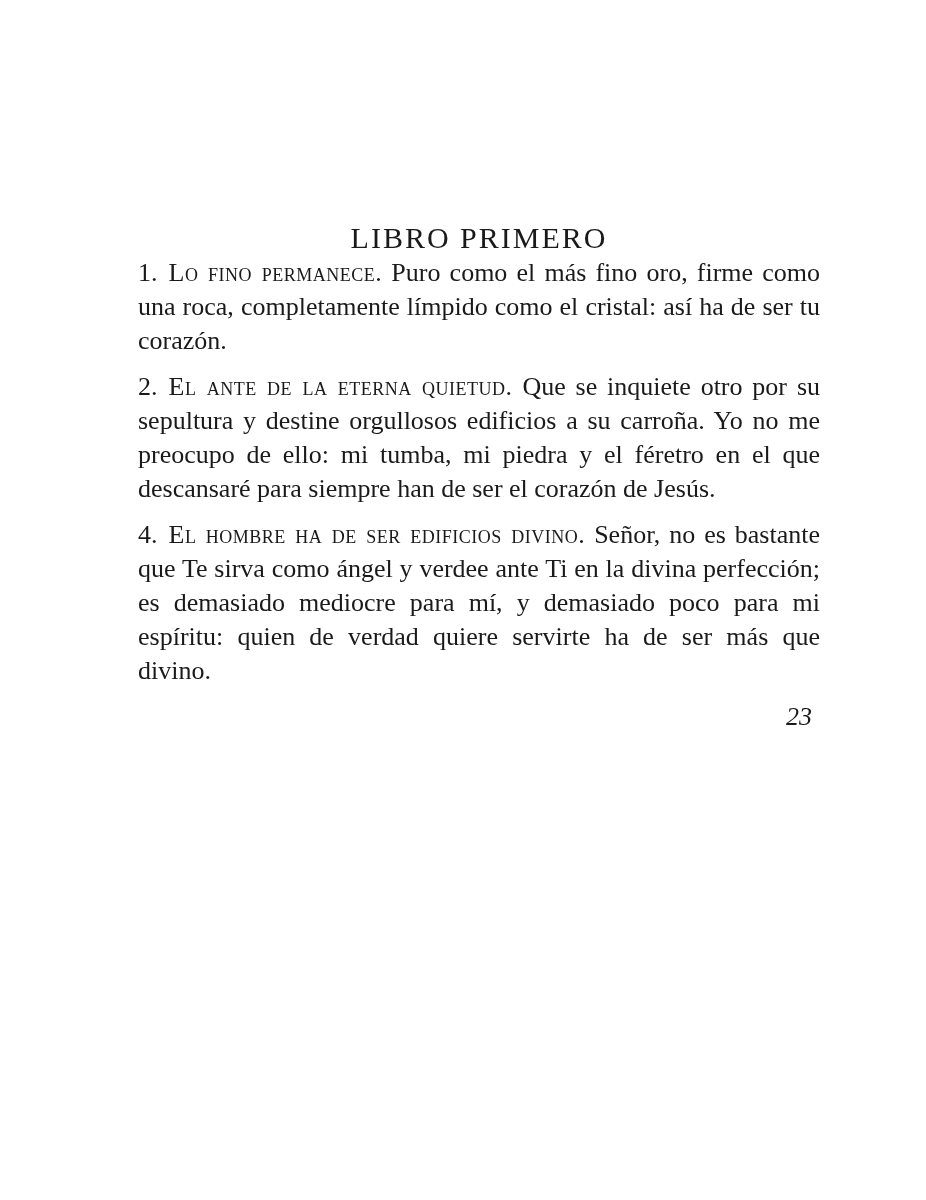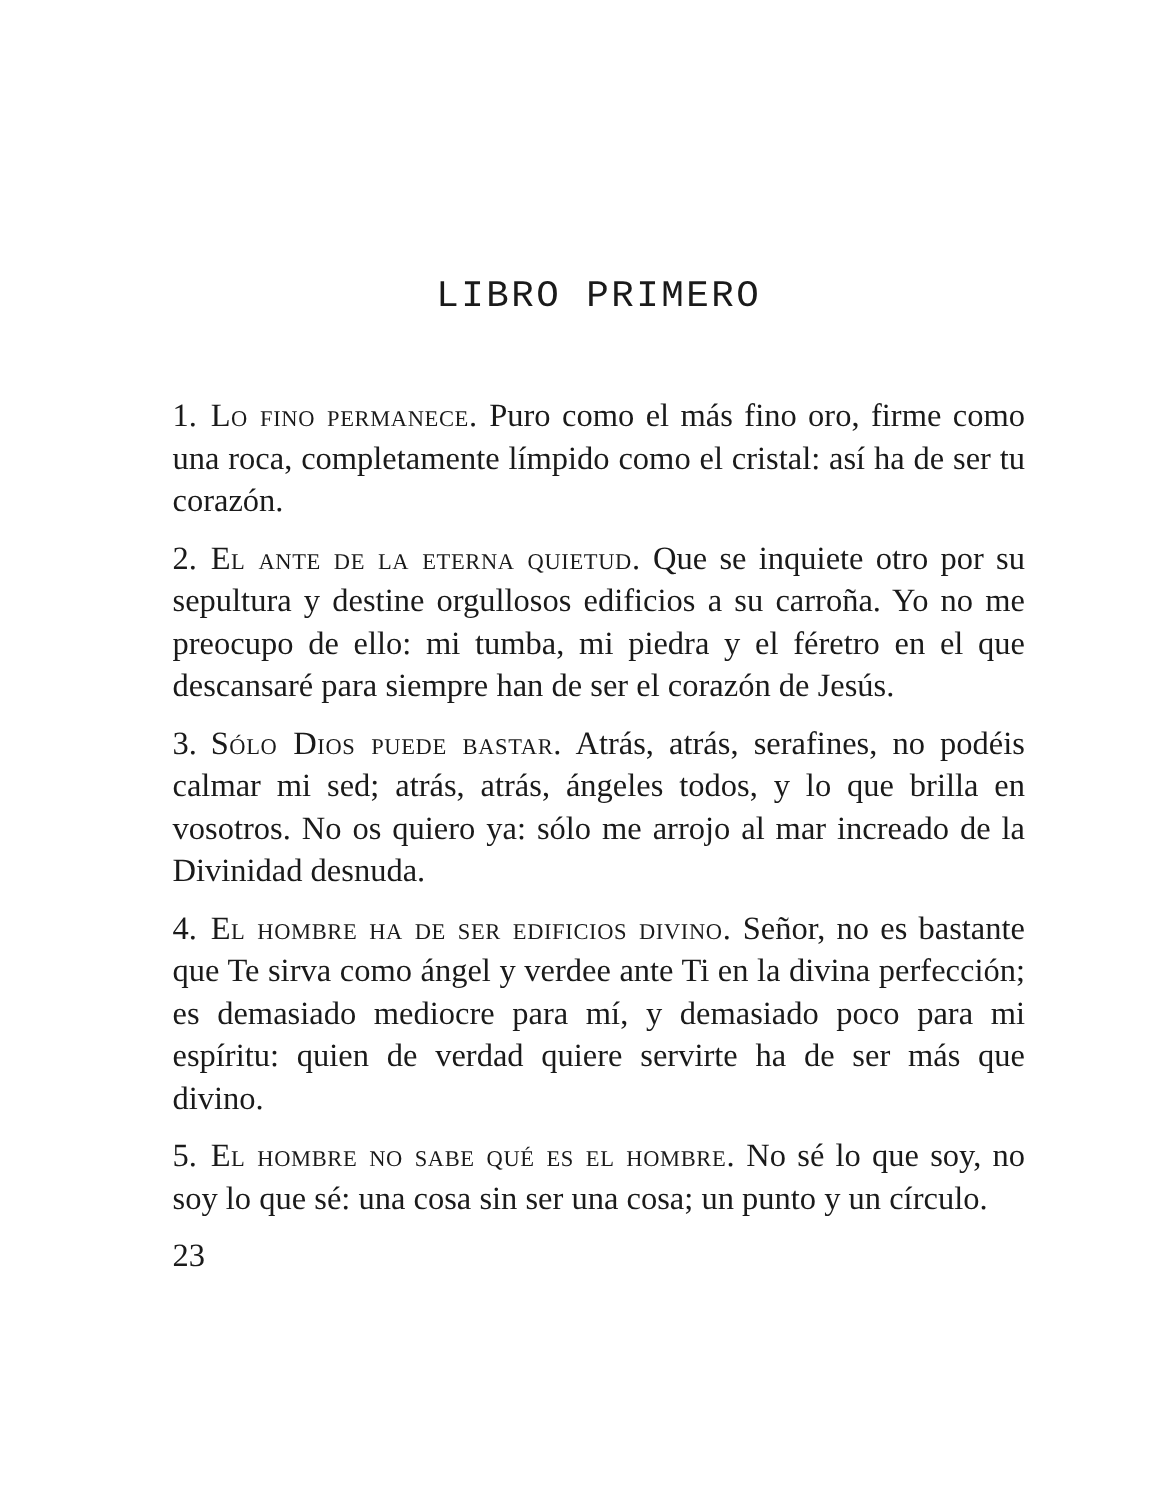--- a/index.html
+++ b/index.html
@@ -22,56 +22,53 @@
     width: 682px;
     height: 1200px;
   }
   .title {
     margin: 220px 0 0 0;
     font-size: 30px;
     font-weight: normal;
     line-height: 36px;
     text-align: center;
     letter-spacing: 2px;
-    font-family: Liberation Mono, monospace;
   }
   .text-block {
-    margin-top: 60px;
   }
   .para {
     margin: 0 0 12px 0;
     font-size: 26px;
     line-height: 34px;
     text-align: justify;
     hyphens: auto;
     -webkit-hyphens: auto;
   }
   .num {
     margin-right: 11px;
   }
   .lead {
     font-variant: small-caps;
     letter-spacing: 0.5px;
   }
   .page-number {
     margin-top: 8px;
     font-size: 26px;
     line-height: 34px;
-    text-align: left;
+    text-align: right;
     padding-right: 8px;
+    font-style: italic;
   }
 </style>
 </head>
 <body>
 
 <div class="page">
   <h1 class="title">LIBRO PRIMERO</h1>
 
   <div class="text-block" id="text-block">
       <p class="para" lang="es"><span class="num">1.</span><span class="lead">Lo fino permanece.</span> <span>Puro como el más fino oro, firme como una roca, completamente límpido como el cristal: así ha de ser tu corazón.</span></p>
       <p class="para" lang="es"><span class="num">2.</span><span class="lead">El ante de la eterna quietud.</span> <span>Que se inquiete otro por su sepultura y destine orgullosos edificios a su carroña. Yo no me preocupo de ello: mi tumba, mi piedra y el féretro en el que descansaré para siempre han de ser el corazón de Jesús.</span></p>
-      <p class="para" lang="es"><span class="num">3.</span><span class="lead">Sólo Dios puede bastar.</span> <span>Atrás, atrás, serafines, no podéis calmar mi sed; atrás, atrás, ángeles todos, y lo que brilla en vosotros. No os quiero ya: sólo me arrojo al mar increado de la Divinidad desnuda.</span></p>
       <p class="para" lang="es"><span class="num">4.</span><span class="lead">El hombre ha de ser edificios divino.</span> <span>Señor, no es bastante que Te sirva como ángel y verdee ante Ti en la divina perfección; es demasiado mediocre para mí, y demasiado poco para mi espíritu: quien de verdad quiere servirte ha de ser más que divino.</span></p>
-      <p class="para" lang="es"><span class="num">5.</span><span class="lead">El hombre no sabe qué es el hombre.</span> <span>No sé lo que soy, no soy lo que sé: una cosa sin ser una cosa; un punto y un círculo.</span></p>
     </div>
 
   <div class="page-number">23</div>
 </div>
 
 </body></html>

